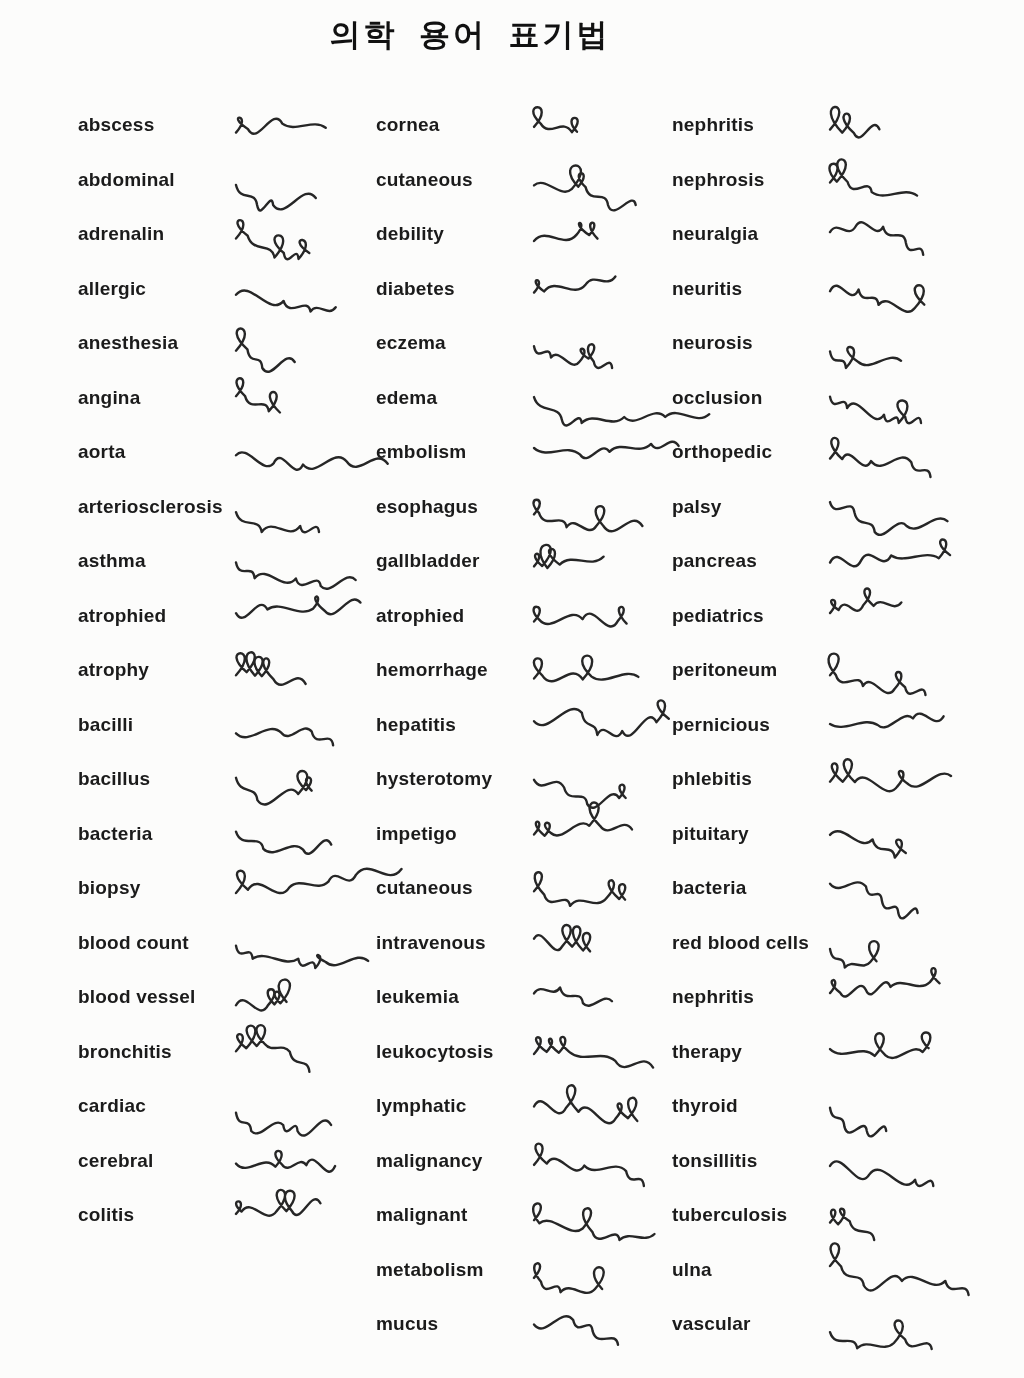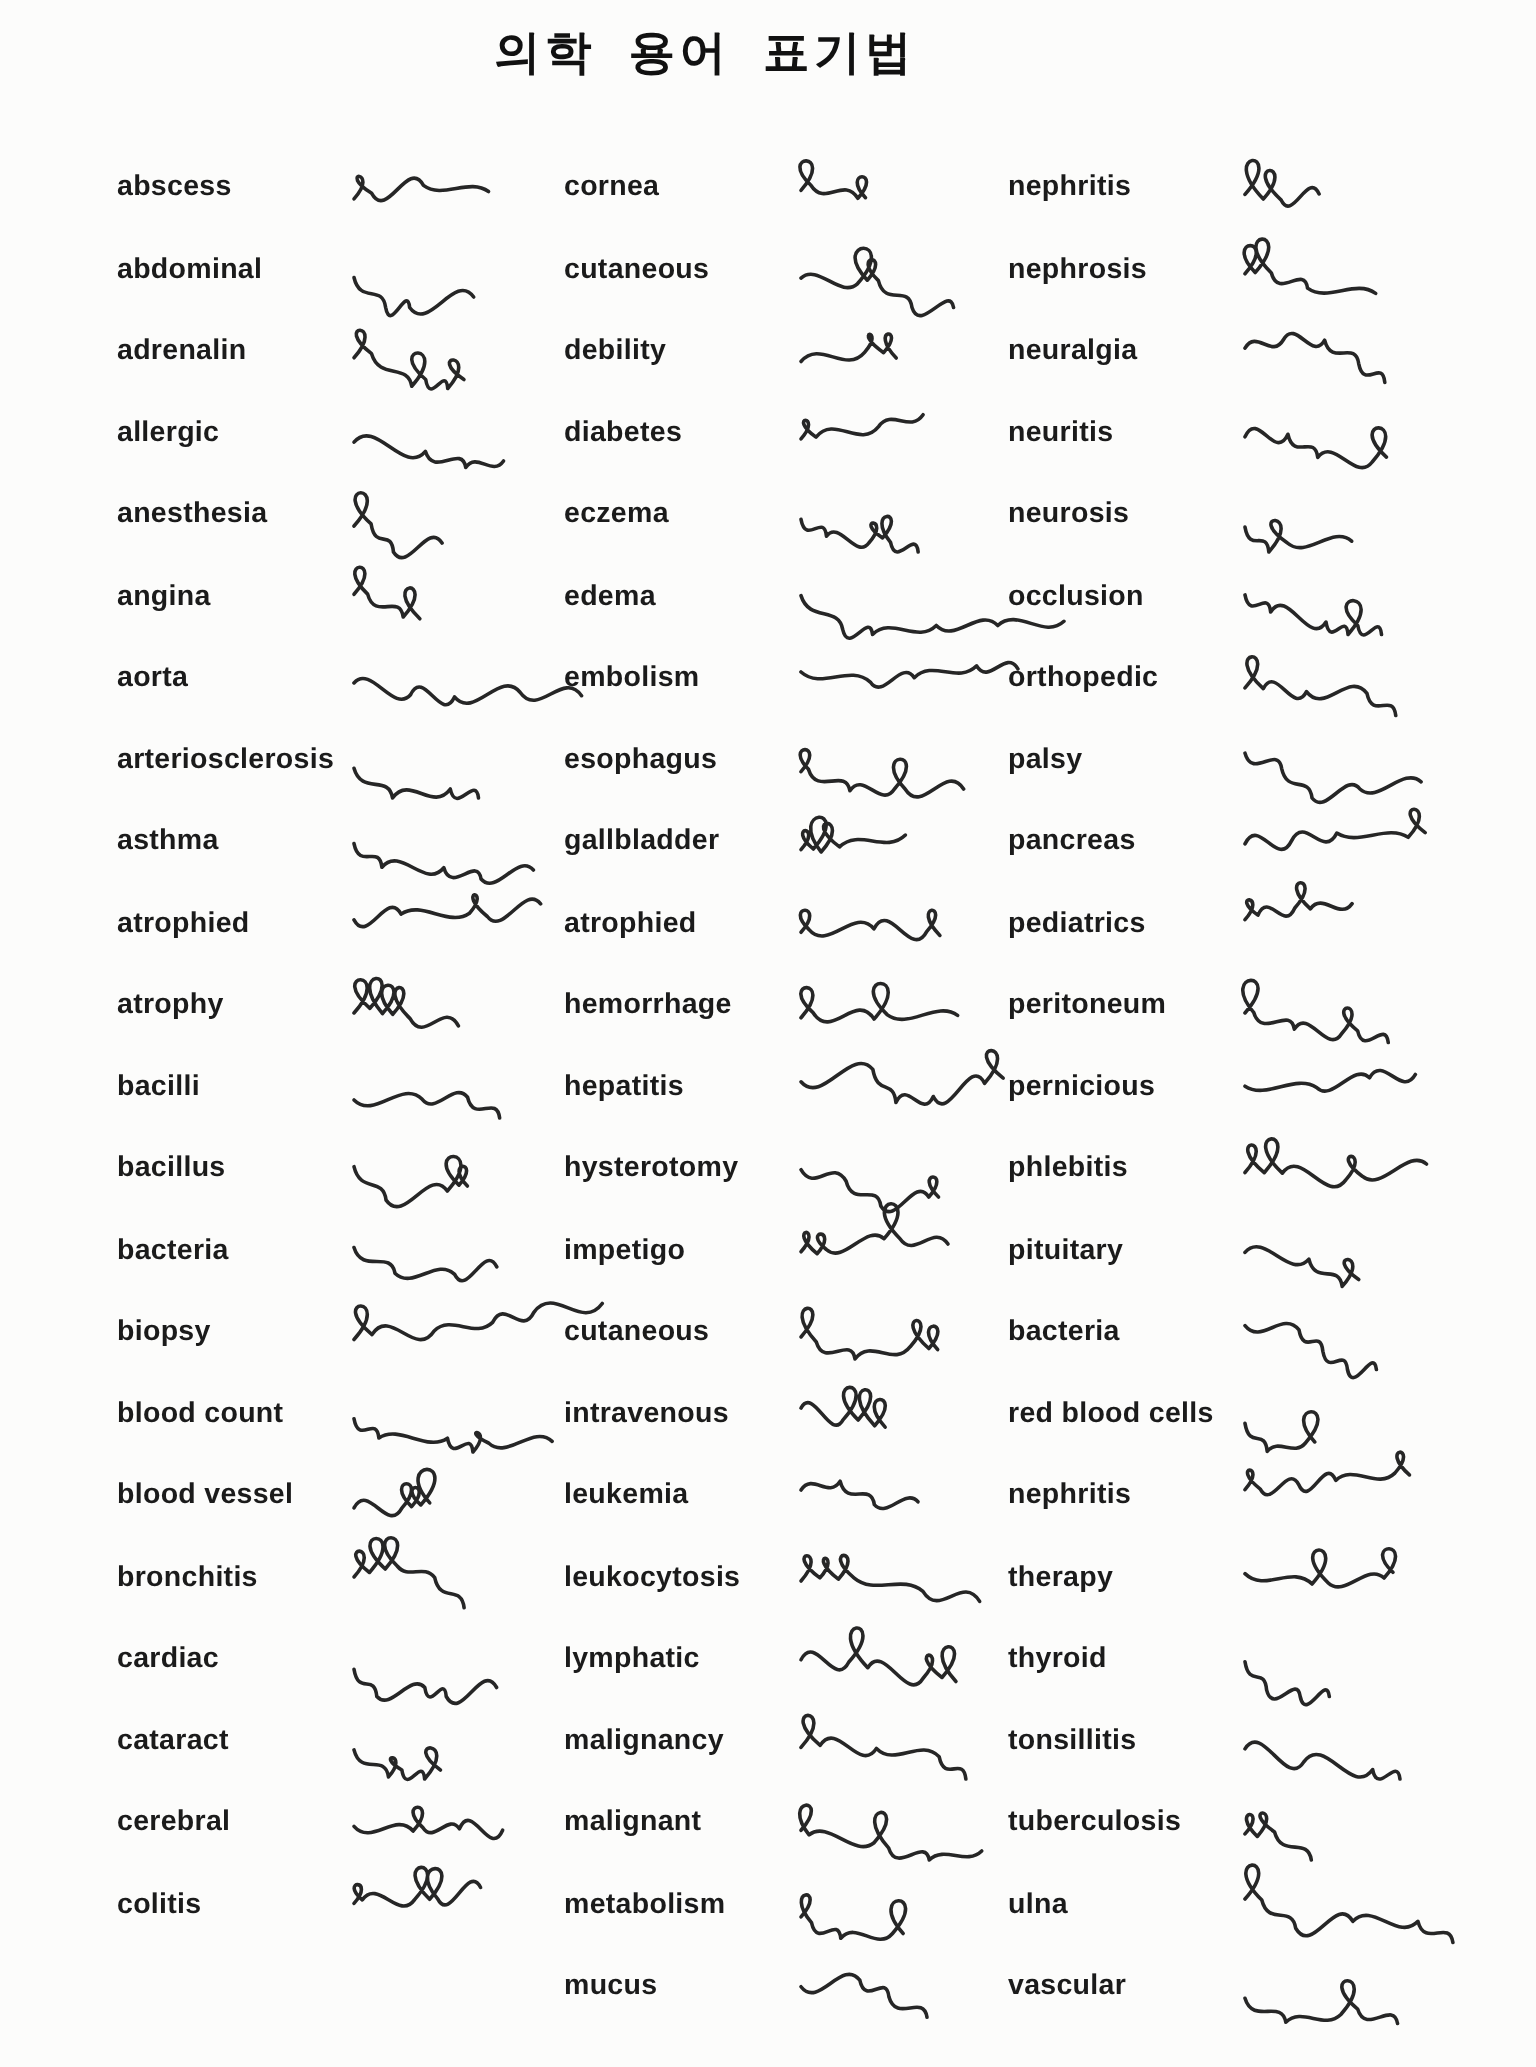--- a/index.html
+++ b/index.html
@@ -173,26 +173,20 @@
             <path d="M 4.0 30.3 C 24.5 7.2, -10.1 8.5, 14.3 27.3 C 41.6 -3.4, -4.5 -1.7, 24.8 25.0 C 49.9 -3.2, 7.5 -1.7, 32.8 23.0 C 40.3 32.3, 50.3 21.4, 57.8 30.7 C 61.7 48.7, 75.5 34.8, 77.4 50.8" stroke="#262626"></path>
           </svg>
         </div>
         <div class="row">
           <span class="term">cardiac</span>
           <svg class="shorthand" width="150" height="58" viewBox="0 0 150 58">
             <path d="M 4.0 37.8 C 7.0 55.8, 17.7 40.0, 19.2 56.0 C 28.8 66.3, 41.6 39.7, 51.2 50.0 C 54.1 68.0, 64.1 40.0, 65.5 56.0 C 75.6 74.1, 89.0 31.9, 99.1 50.0" stroke="#262626"></path>
           </svg>
         </div>
         <div class="row">
-          <span class="term">cataract</span>
-          <svg class="shorthand" width="150" height="58" viewBox="0 0 150 58">
-            <path d="M 4.0 36.6 C 8.6 54.6, 24.7 38.6, 27.0 54.6 C 41.7 38.0, 16.8 38.9, 35.9 50.0 C 38.9 68.0, 49.6 40.0, 51.1 56.0 C 75.4 28.6, 34.4 30.2, 61.6 50.0" stroke="#262626"></path>
-          </svg>
-        </div>
-        <div class="row">
           <span class="term">cerebral</span>
           <svg class="shorthand" width="150" height="58" viewBox="0 0 150 58">
             <path d="M 4.0 33.6 C 15.8 47.0, 31.6 23.3, 43.4 36.7 C 62.4 15.3, 30.3 16.5, 50.1 34.6 C 57.3 45.4, 67.0 24.4, 74.3 35.2 C 82.9 15.5, 94.4 55.8, 103.1 36.1" stroke="#262626"></path>
           </svg>
         </div>
         <div class="row">
           <span class="term">colitis</span>
           <svg class="shorthand" width="150" height="58" viewBox="0 0 150 58">
             <path d="M 4.0 29.9 C 18.9 13.2, -6.2 14.1, 9.5 27.6 C 20.0 12.8, 33.9 42.2, 44.4 27.4 C 70.6 -2.0, 26.4 -0.4, 54.4 27.2 C 79.3 -0.8, 37.4 0.7, 59.8 26.9 C 68.4 43.6, 79.8 2.6, 88.4 19.3" stroke="#262626"></path>
           </svg>

